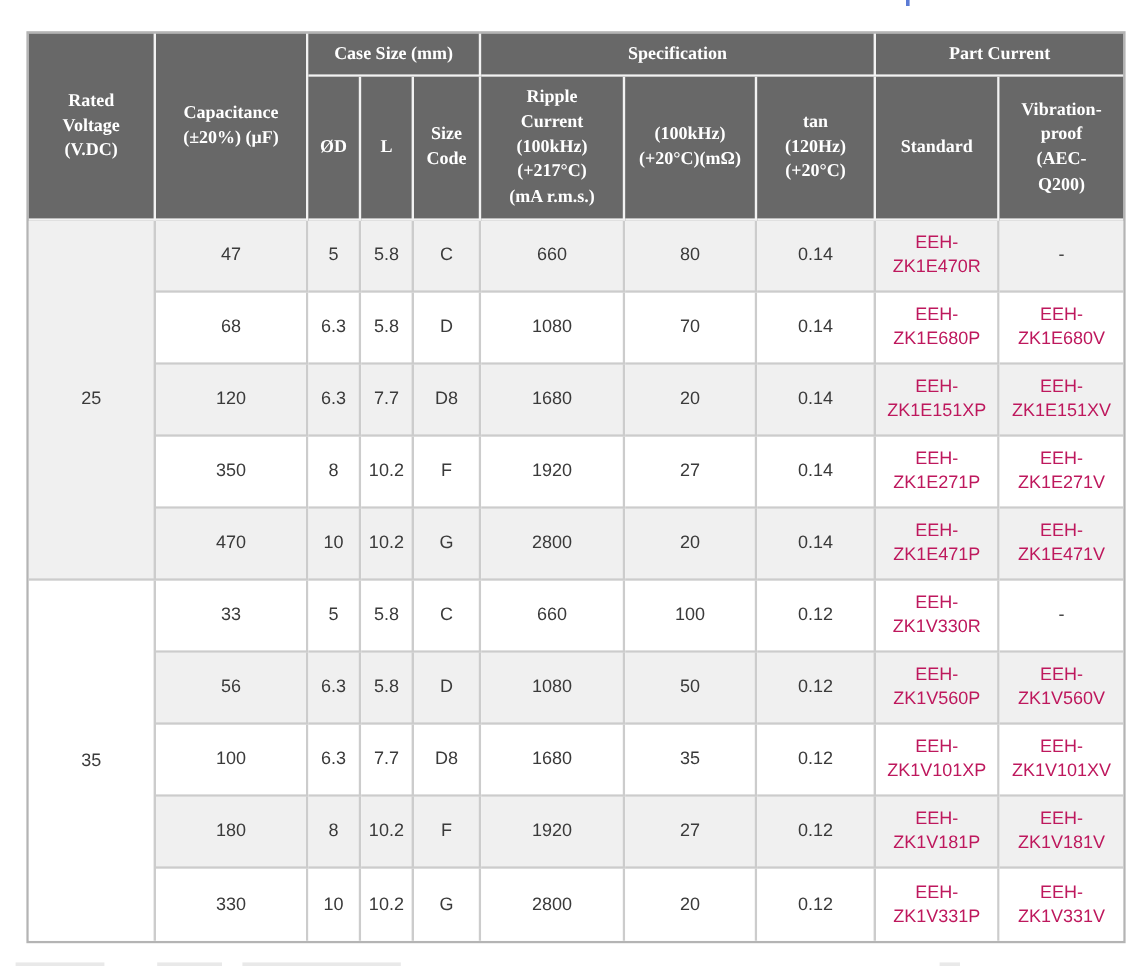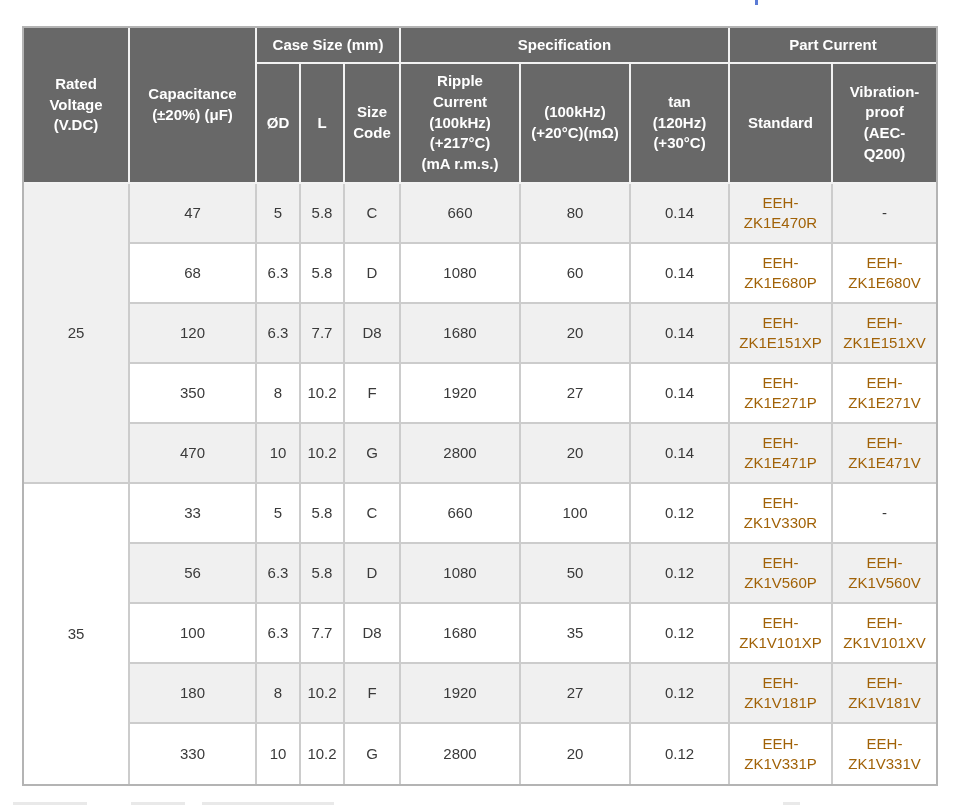--- a/index.html
+++ b/index.html
@@ -53,20 +53,21 @@
     font-size: 15px;
     font-weight: bold;
     text-align: center;
     vertical-align: middle;
     white-space: pre-line;
     line-height: 1.38;
     padding: 2px 3px;
     border-right: 2px solid #f2f2f2;
     border-bottom: 2px solid #f2f2f2;
     box-sizing: border-box;
+    font-family: Liberation Serif, serif;
   }
   th:last-child { border-right: none; }
 
   td {
     background: #ffffff;
     color: #3a3a3a;
     font-size: 15px;
     text-align: center;
     vertical-align: middle;
     padding: 2px 6px;
@@ -75,21 +76,21 @@
     box-sizing: border-box;
     line-height: 1.3;
   }
   td:last-child { border-right: none; }
   tbody tr:last-child td { border-bottom: none; }
   tr.stripe td { background: #f0f0f0; }
   td.vcell-stripe { background: #f0f0f0; text-align: center; }
   td.vcell-white  { background: #ffffff; border-bottom: none; }
 
   a.pn {
-    color: #a16207;
+    color: #be185d;
     text-decoration: none;
     line-height: 1.32;
     display: inline-block;
   }
 </style>
 </head>
 <body>
 
 <div class="stage">
 
@@ -126,21 +127,21 @@
 Code</th>
         <th>Ripple
 Current
 (100kHz)
 (+217°C)
 (mA r.m.s.)</th>
         <th>(100kHz)
 (+20°C)(mΩ)</th>
         <th>tan
 (120Hz)
-(+30°C)</th>
+(+20°C)</th>
         <th>Standard</th>
         <th>Vibration-
 proof
 (AEC-
 Q200)</th>
       </tr>
     </thead>
     <tbody>
 
       <tr class="stripe">
@@ -154,21 +155,21 @@
         <td>0.14</td>
         <td><a class="pn" href="#">EEH-ZK1E470R</a></td>
         <td><span>-</span></td>
       </tr>
       <tr>
         <td>68</td>
         <td>6.3</td>
         <td>5.8</td>
         <td>D</td>
         <td>1080</td>
-        <td>60</td>
+        <td>70</td>
         <td>0.14</td>
         <td><a class="pn" href="#">EEH-ZK1E680P</a></td>
         <td><a class="pn" href="#">EEH-ZK1E680V</a></td>
       </tr>
       <tr class="stripe">
         <td>120</td>
         <td>6.3</td>
         <td>7.7</td>
         <td>D8</td>
         <td>1680</td>

